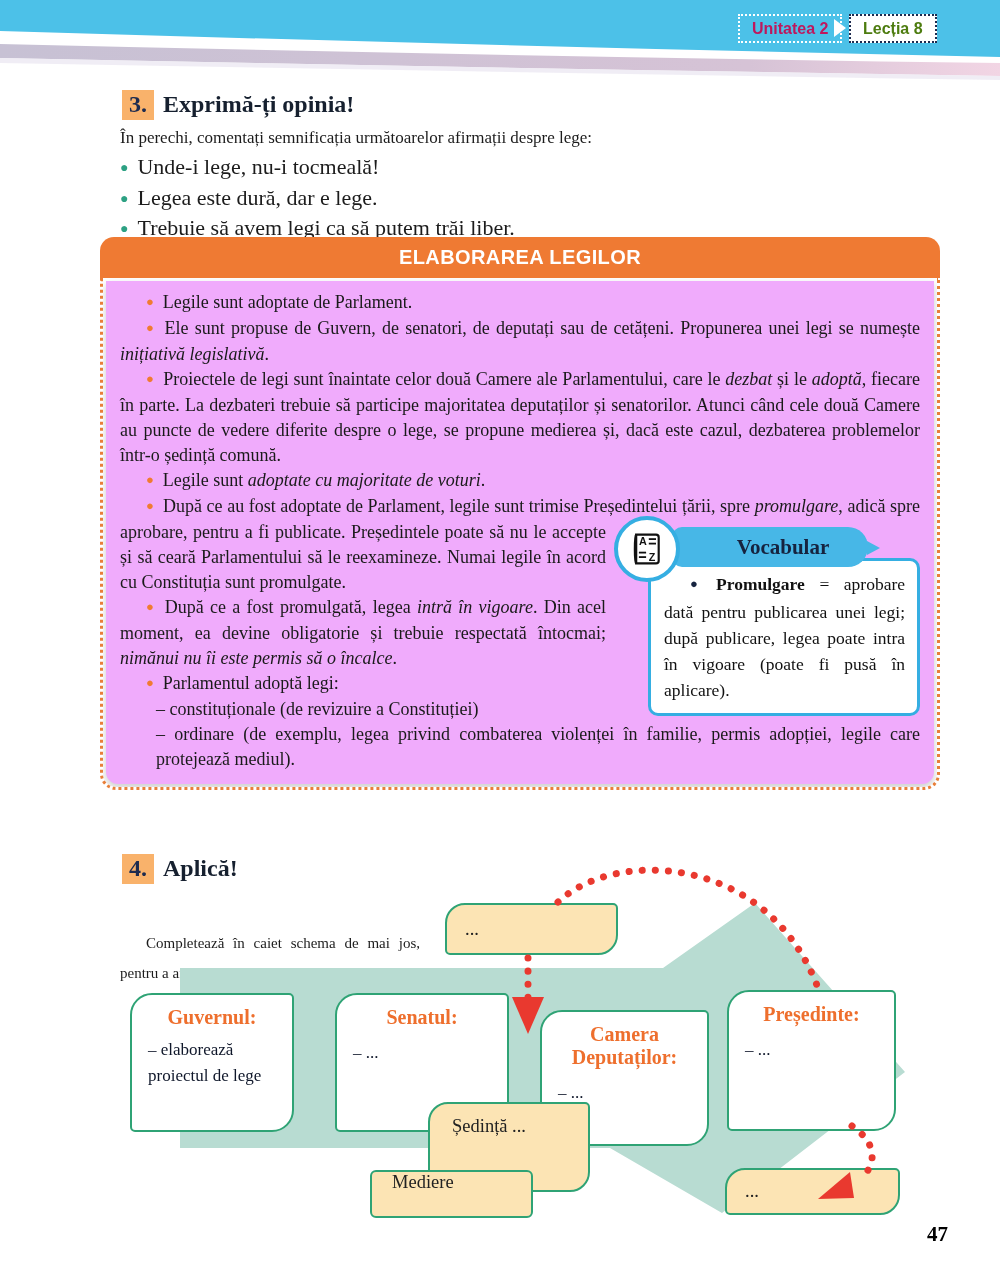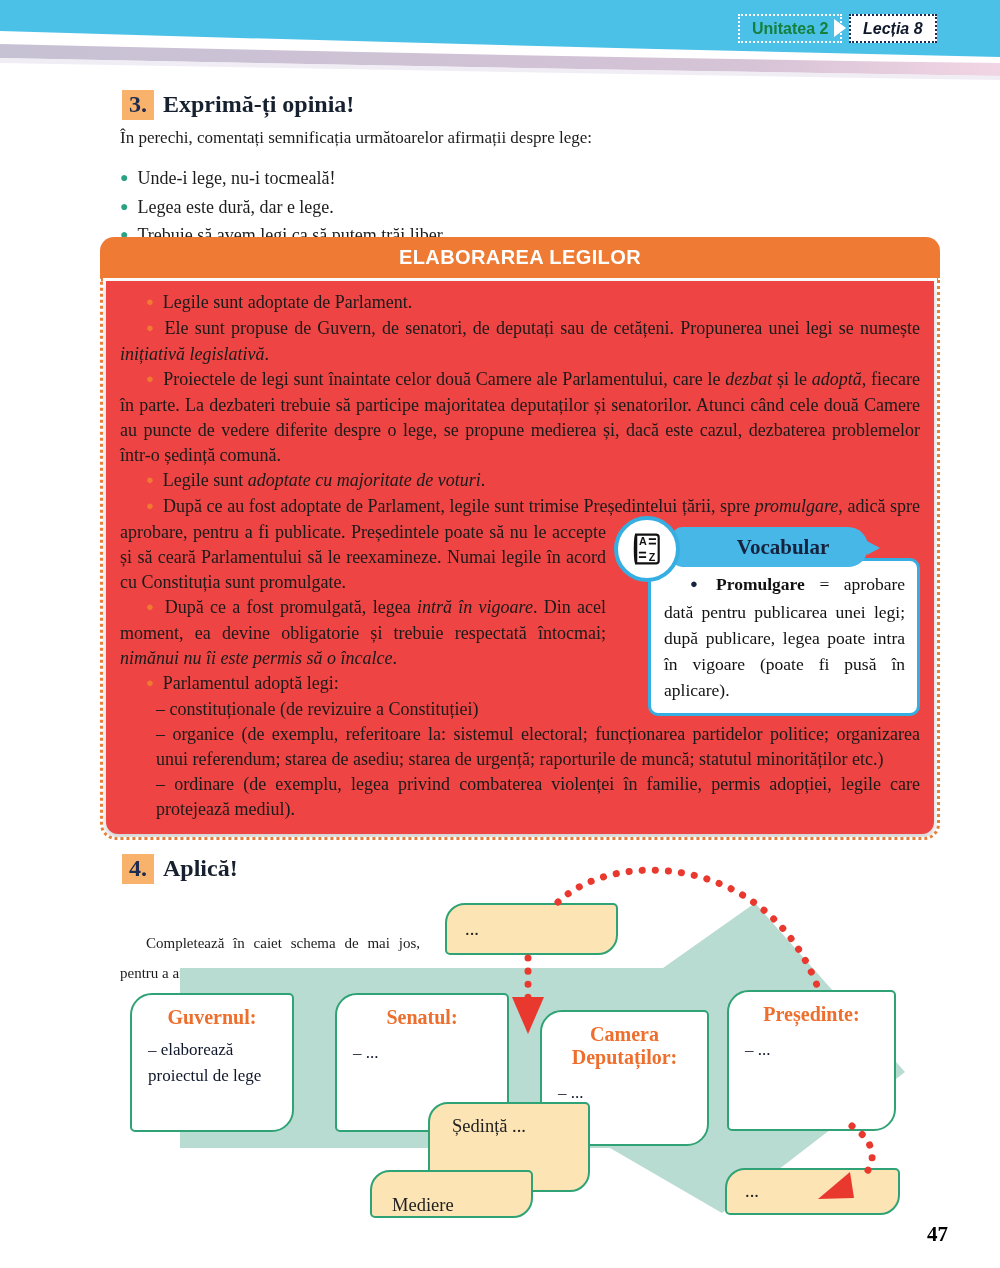--- a/index.html
+++ b/index.html
@@ -3,44 +3,44 @@
 <meta charset="utf-8">
 <style>
   html,body{margin:0;padding:0;background:#ffffff;}
   .page{position:relative;width:1000px;height:1268px;background:#fff;overflow:hidden;
         font-family:"Liberation Serif","DejaVu Serif",serif;color:#1c1c1c;}
 
   
   .topbar{position:absolute;left:0;top:0;width:1000px;height:95px;}
   .tag{position:absolute;height:25px;line-height:25px;padding:0 12px;
        font-family:"Liberation Sans","DejaVu Sans",sans-serif;font-weight:bold;font-size:16px;}
-  .tag-unit{left:738px;top:14px;color:#15803d;border:2px dotted #ffffff;text-align:right;}
-  .tag-lesson{left:849px;top:14px;color:#0f172a;background:#ffffff;border:2px dotted #1d2b4f;font-style:italic;}
+  .tag-unit{left:738px;top:14px;color:#be185d;border:2px dotted #ffffff;text-align:right;}
+  .tag-lesson{left:849px;top:14px;color:#4d7c0f;background:#ffffff;border:2px dotted #1d2b4f;}
   .tag-arrow{position:absolute;left:834px;top:19px;width:0;height:0;
        border-top:9px solid transparent;border-bottom:9px solid transparent;border-left:12px solid #ffffff;}
 
   
   .sec-head{position:absolute;font-size:24px;font-weight:bold;color:#16202f;}
   .sec3-head{left:122px;top:90px;}
   .sec4-head{left:122px;top:854px;}
   .num-box{display:inline-block;background:#f9b26b;color:#1d2b4f;padding:1px 7px 2px 7px;margin-right:9px;}
 
   .sec3-intro{position:absolute;left:120px;top:124px;width:740px;font-size:17px;line-height:28px;}
-  .sec3-bullets{position:absolute;left:120px;top:165px;font-size:18px;line-height:27.5px;font-family:Liberation Serif, serif;}
+  .sec3-bullets{position:absolute;left:120px;top:153px;font-size:22px;line-height:27.5px;font-family:Liberation Serif, serif;}
   .tbul::before{content:"●";color:#2da183;font-size:14px;margin-right:9px;position:relative;top:-2px;}
 
   .sec4-intro{position:absolute;left:120px;top:928px;width:300px;font-size:15px;line-height:30px;
               text-indent:26px;text-align:justify;}
 
   
   .lawbox{position:absolute;left:100px;top:237px;width:840px;}
   .lawbox-header{background:#ef7a33;border-radius:14px 14px 0 0;height:41px;line-height:41px;text-align:center;
        color:#fff;font-family:"Liberation Sans","DejaVu Sans",sans-serif;font-weight:bold;font-size:20px;letter-spacing:.4px;}
   .lawbox-outer{border:3px dotted #e87f39;border-top:none;border-radius:0 0 16px 16px;padding:3px;max-height:566px;overflow:hidden;}
-  .lawbox-inner{background:#ef4444;border-radius:0 0 12px 12px;box-shadow:0 4px 9px rgba(0,0,0,.20);
+  .lawbox-inner{background:#f0abfc;border-radius:0 0 12px 12px;box-shadow:0 4px 9px rgba(0,0,0,.20);
        padding:9px 14px 12px 14px;overflow:hidden;}
   .law{margin:0;text-indent:26px;text-align:justify;font-size:18px;line-height:25px;color:#1a1a1a;}
   .law.sub{text-indent:0;margin-left:36px;}
   .obul::before{content:"●";color:#f07b30;font-size:13px;margin-right:9px;position:relative;top:-2px;}
 
   
   .vocab{float:right;display:block;width:298px;margin:2px 0 4px 16px;position:relative;}
   .vocab-box{display:block;margin:36px 0 0 26px;border:3px solid #35aee2;border-radius:10px;background:#fff;
        padding:10px 12px 10px 13px;font-size:17.5px;line-height:26px;text-align:justify;color:#111;}
   .vocab-ribbon{position:absolute;top:5px;left:50px;width:196px;height:40px;background:#47b7e7;
@@ -63,21 +63,21 @@
   .flow-body{font-size:17px;color:#0f172a;margin:14px 0 0 16px;}
   .tan{position:absolute;background:#fce4b4;border:2.5px solid #2fa375;border-radius:20px 5px 20px 5px;
        font-size:18.5px;color:#222;}
   #box-guvernul{left:30px;top:133px;width:160px;height:135px;}
   #box-senatul{left:235px;top:133px;width:170px;height:135px;}
   #box-camera{left:440px;top:130px;width:165px;height:132px;margin-top:20px;}
   #box-presedinte{left:627px;top:130px;width:165px;height:137px;}
   #box-guvernul .flow-body{line-height:26px;margin-top:8px;}
   #tan-top{left:345px;top:43px;width:173px;height:52px;z-index:1;display:flex;align-items:center;padding-left:18px;box-sizing:border-box;}
   #tan-sedinta{left:328px;top:242px;width:162px;height:90px;z-index:2;padding:12px 0 0 22px;box-sizing:border-box;}
-  #tan-mediere{left:270px;top:310px;width:163px;height:48px;z-index:3;display:flex;align-items:flex-end;padding-left:20px;box-sizing:border-box;}
+  #tan-mediere{left:270px;top:310px;width:163px;height:48px;z-index:3;display:flex;align-items:flex-start;padding-left:20px;box-sizing:border-box;border-radius:6px;}
   #tan-bottom{left:625px;top:308px;width:175px;height:47px;z-index:2;display:flex;align-items:center;padding-left:18px;box-sizing:border-box;}
 
   .page-num{position:absolute;left:880px;top:1222px;width:68px;text-align:right;
        font-weight:bold;font-size:21px;color:#000000;}
 </style>
 </head>
 <body>
 
 <div class="page">
 
@@ -131,21 +131,20 @@
                   </g>
                   <text x="22" y="34" font-family="Liberation Sans" font-size="12" font-weight="bold" fill="#111">Z</text>
                 </svg>
               </span>
               <span class="vocab-ribbon">Vocabular</span>
               <span class="vocab-box"><span class="vbul"></span><span><b>Promulgare</b><span> = aprobare dată pentru publicarea unei legi; după publicare, legea poate intra în vigoare (poate fi pusă în aplicare).</span></span></span>
             </span><span><span> adică spre aprobare, pentru a fi publicate. Președintele poate să nu le accepte și să ceară Parlamentului să le reexamineze. Numai legile în acord cu Constituția sunt promulgate.</span></span></p>
         <p class="law"><span class="obul"></span><span><span>După ce a fost promulgată, legea </span><i>intră în vigoare</i><span>. Din acel moment, ea devine obligatorie și trebuie respectată întocmai; </span><i>nimănui nu îi este permis să o încalce</i><span>.</span></span></p>
         <p class="law"><span class="obul"></span><span><span>Parlamentul adoptă legi:</span></span></p>
         <p class="law sub">– constituționale (de revizuire a Constituției)</p>
-        <p class="law sub">– organice (de exemplu, referitoare la: sistemul electoral; funcționarea partidelor politice; organizarea unui referendum; starea de asediu; starea de urgență; raporturile de muncă; statutul minorităților etc.)</p>
         <p class="law sub">– ordinare (de exemplu, legea privind combaterea violenței în familie, permis adopției, legile care protejează mediul).</p>
       </div>
     </div>
   </div>
 
   <div class="sec-head sec4-head">
     <span class="num-box">4.</span><span>Aplică!</span>
   </div>
   <div class="sec4-intro">Completează în caiet schema de mai jos, pentru a arăta etapele procesului legislativ:</div>
 

